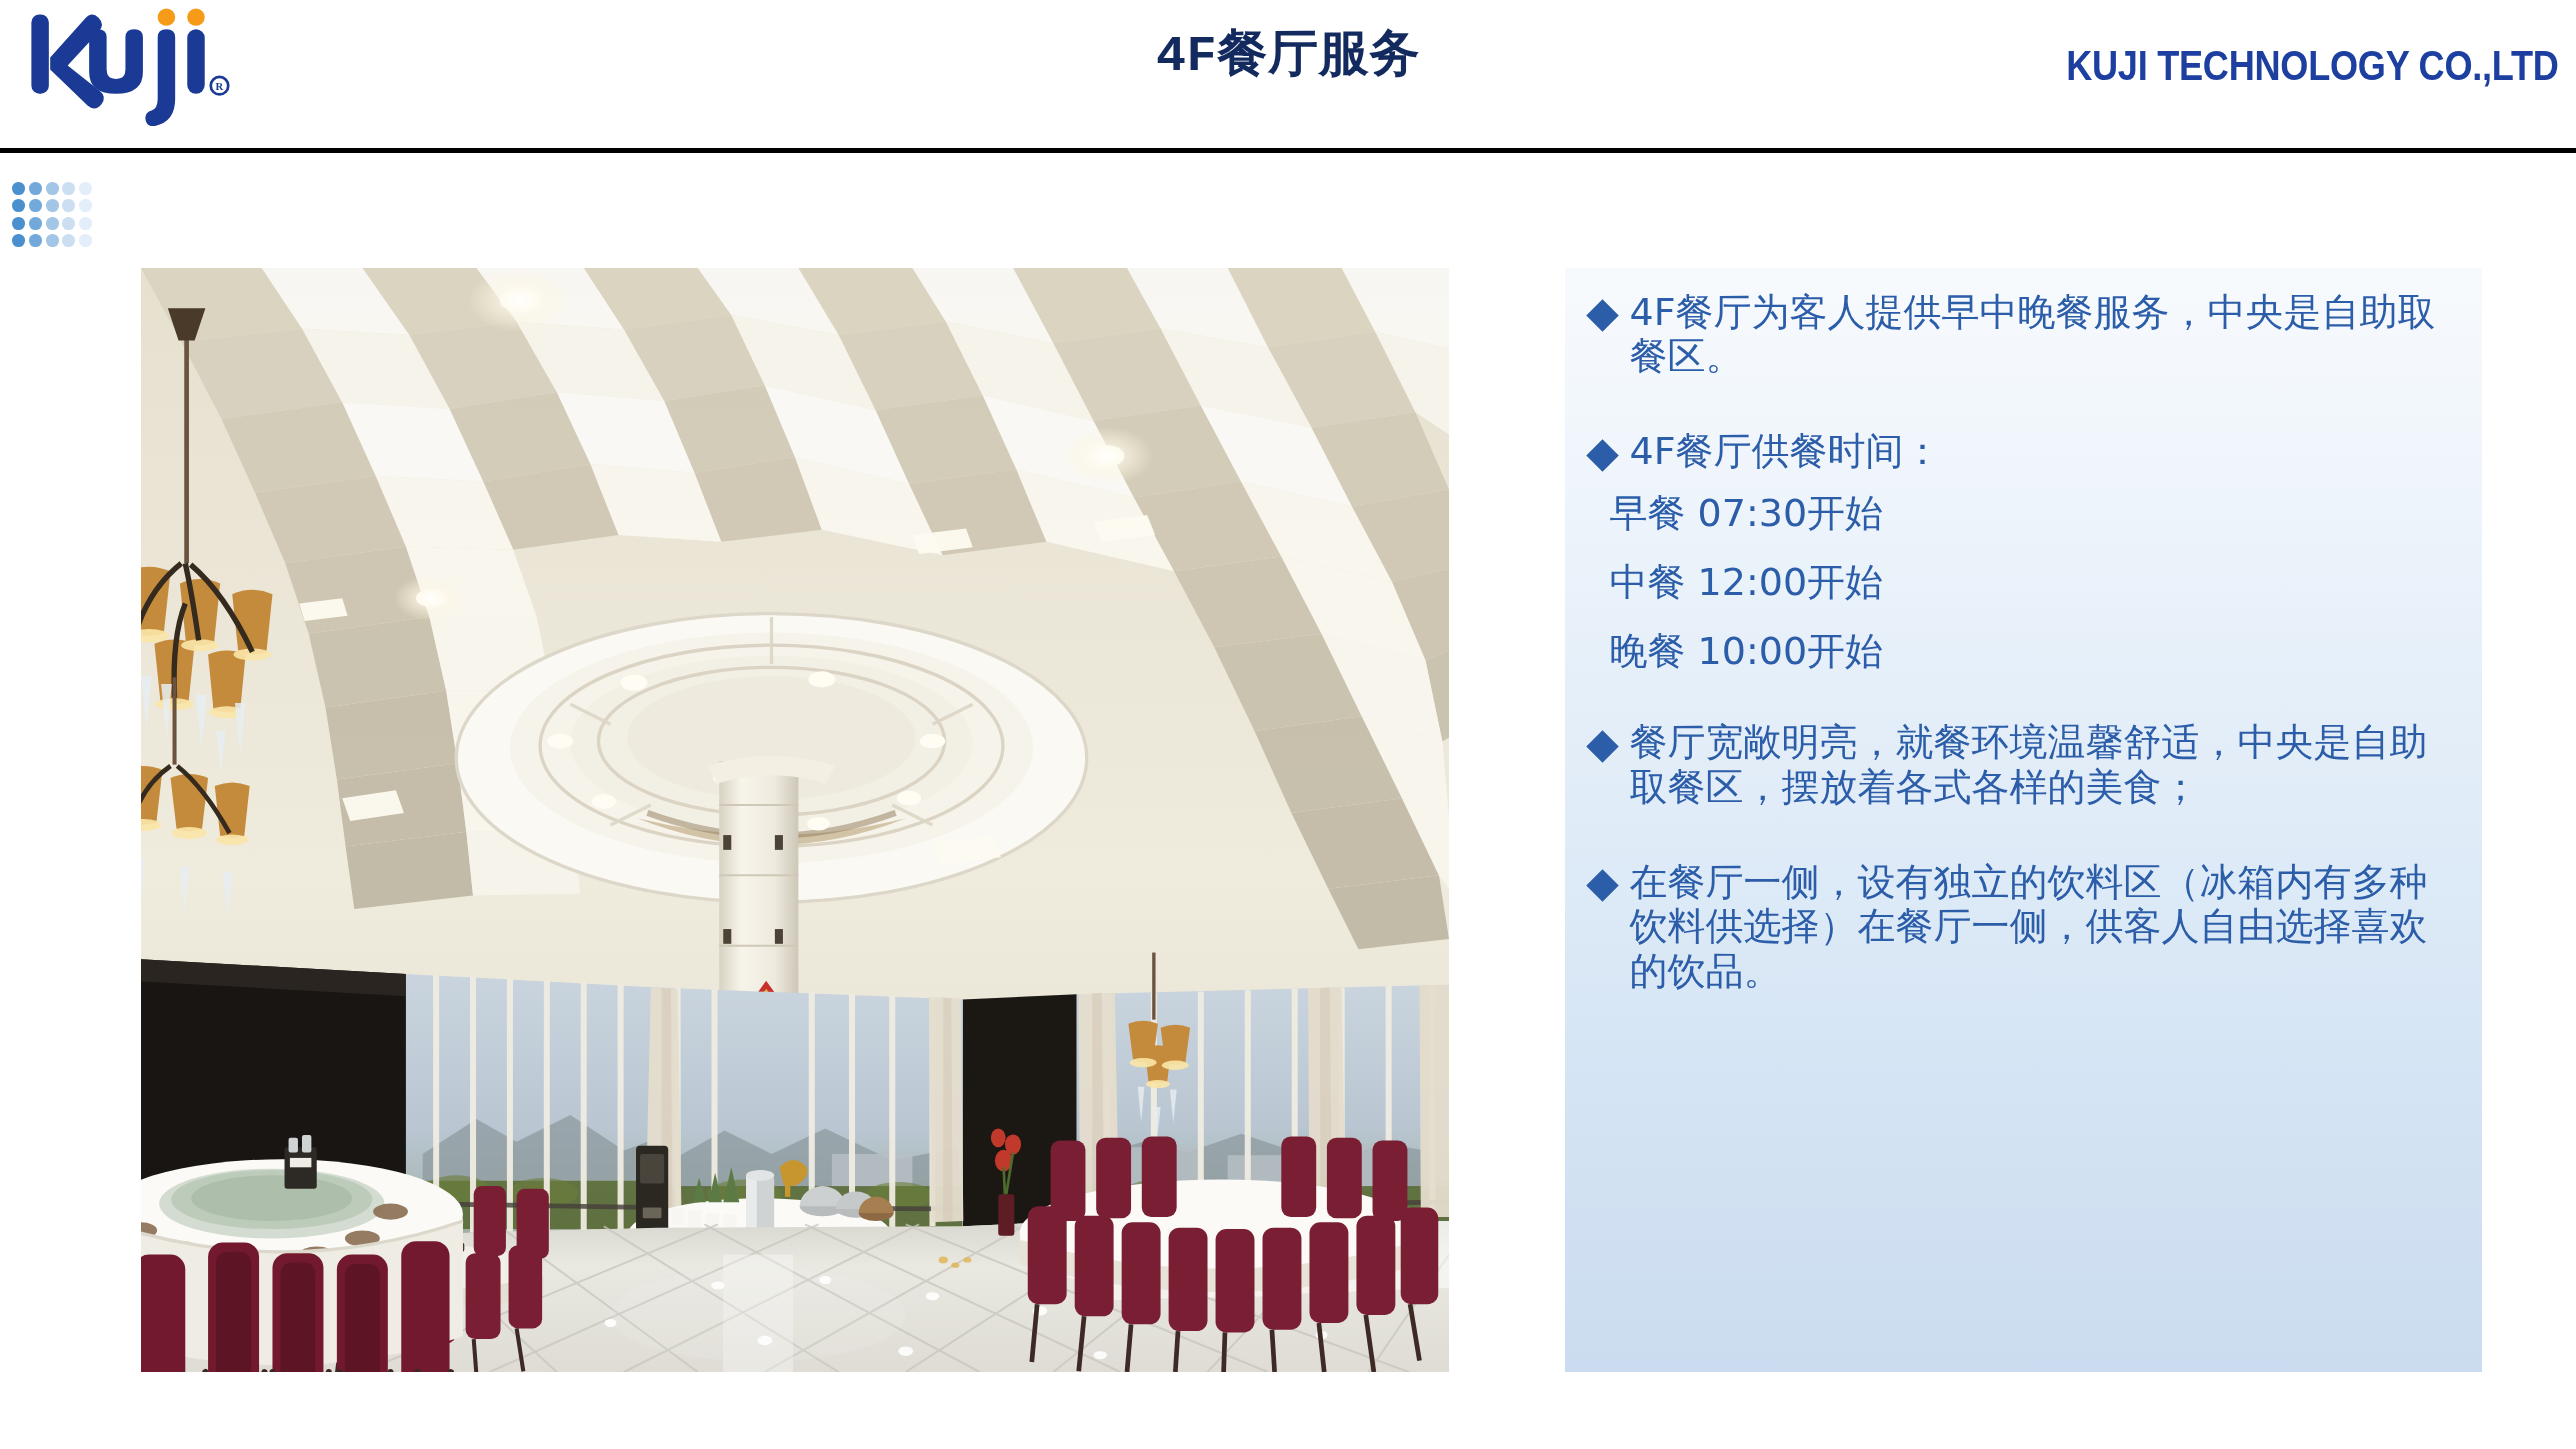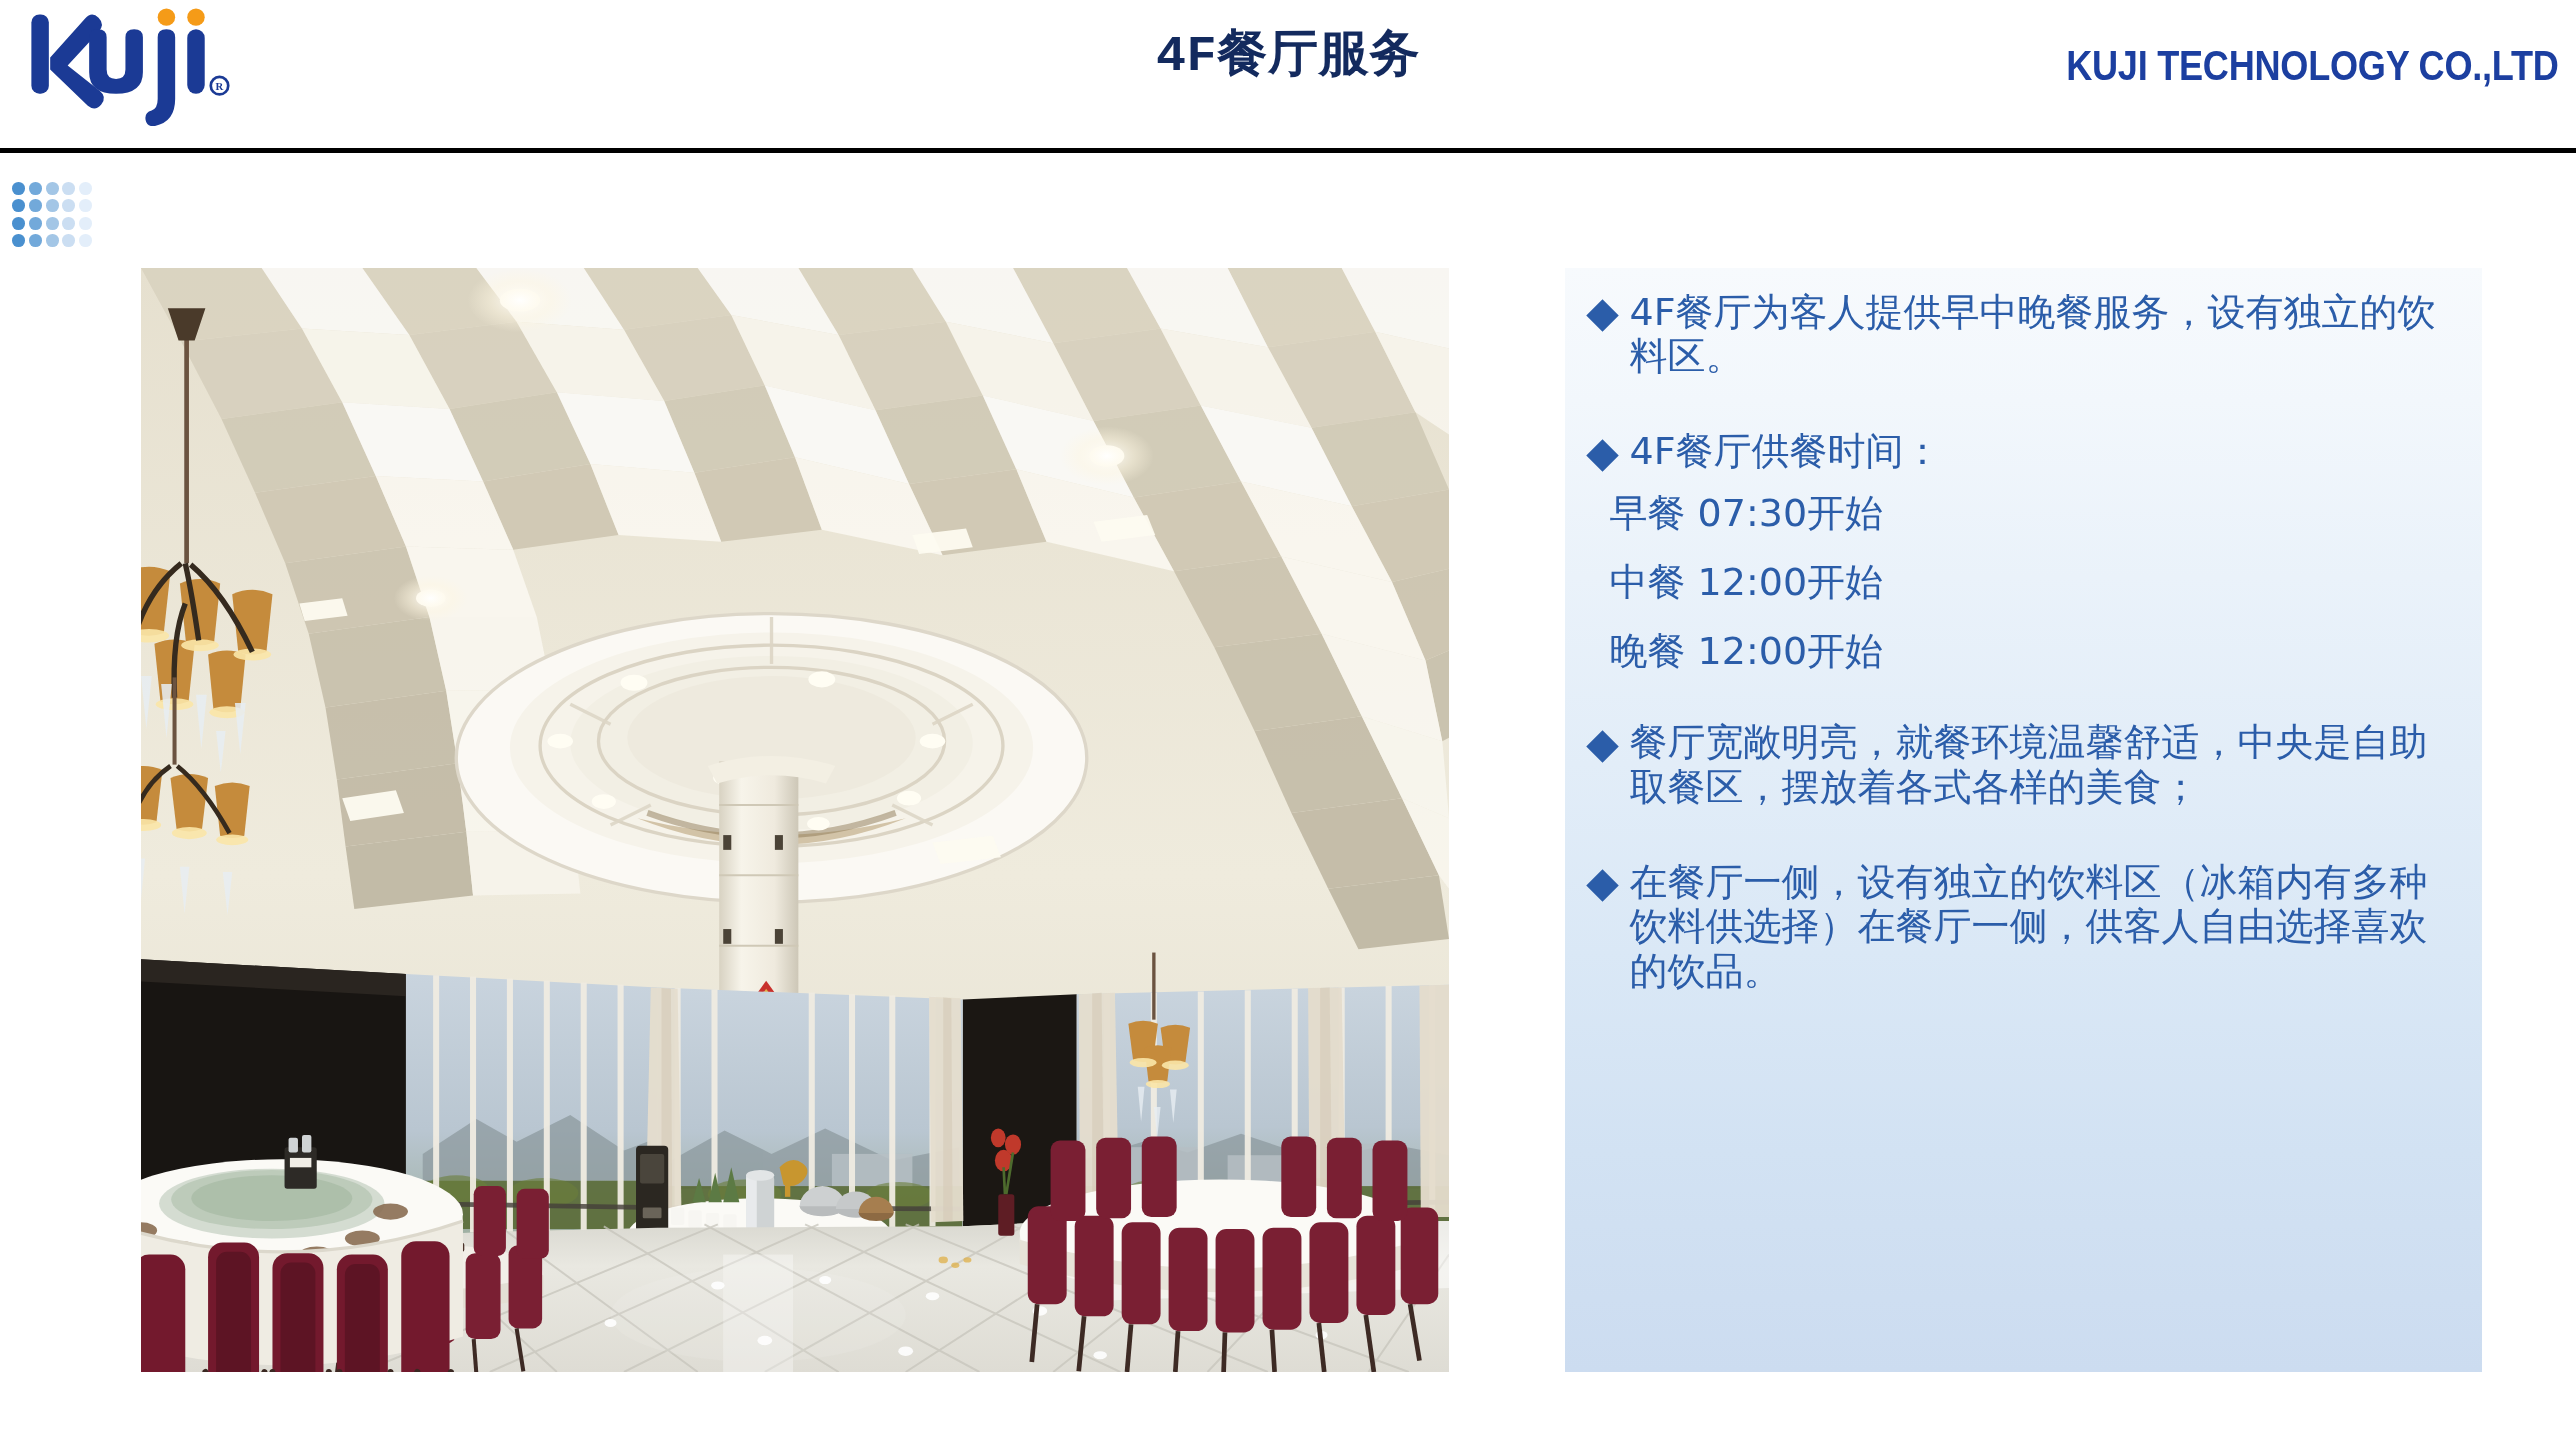--- a/index.html
+++ b/index.html
@@ -798,37 +798,37 @@
 
       <rect x="0" y="0" width="1950" height="1645" fill="none" stroke="#ffffff" stroke-width="0"></rect>
     </g>
   </svg>
 </div>
 
 <div id="info-panel">
 
   <div class="bullet-block">
     <span class="diamond"></span>
-    <span class="bullet-text">4F餐厅为客人提供早中晚餐服务，设有独立的饮料区。</span>
+    <span class="bullet-text">4F餐厅为客人提供早中晚餐服务，中央是自助取餐区。</span>
   </div>
 
   <div class="spacer-xl"></div>
 
   <div class="bullet-block">
     <span class="diamond"></span>
     <span class="bullet-text">4F餐厅供餐时间：</span>
   </div>
 
   <div class="spacer-sm"></div>
 
   <div class="sub-line">早餐 07:30开始</div>
   <div class="spacer-md"></div>
   <div class="sub-line">中餐 12:00开始</div>
   <div class="spacer-md"></div>
-  <div class="sub-line">晚餐 12:00开始</div>
+  <div class="sub-line">晚餐 10:00开始</div>
 
   <div class="spacer-xl"></div>
 
   <div class="bullet-block">
     <span class="diamond"></span>
     <span class="bullet-text">餐厅宽敞明亮，就餐环境温馨舒适，中央是自助取餐区，摆放着各式各样的美食；</span>
   </div>
 
   <div class="spacer-xl"></div>
 

